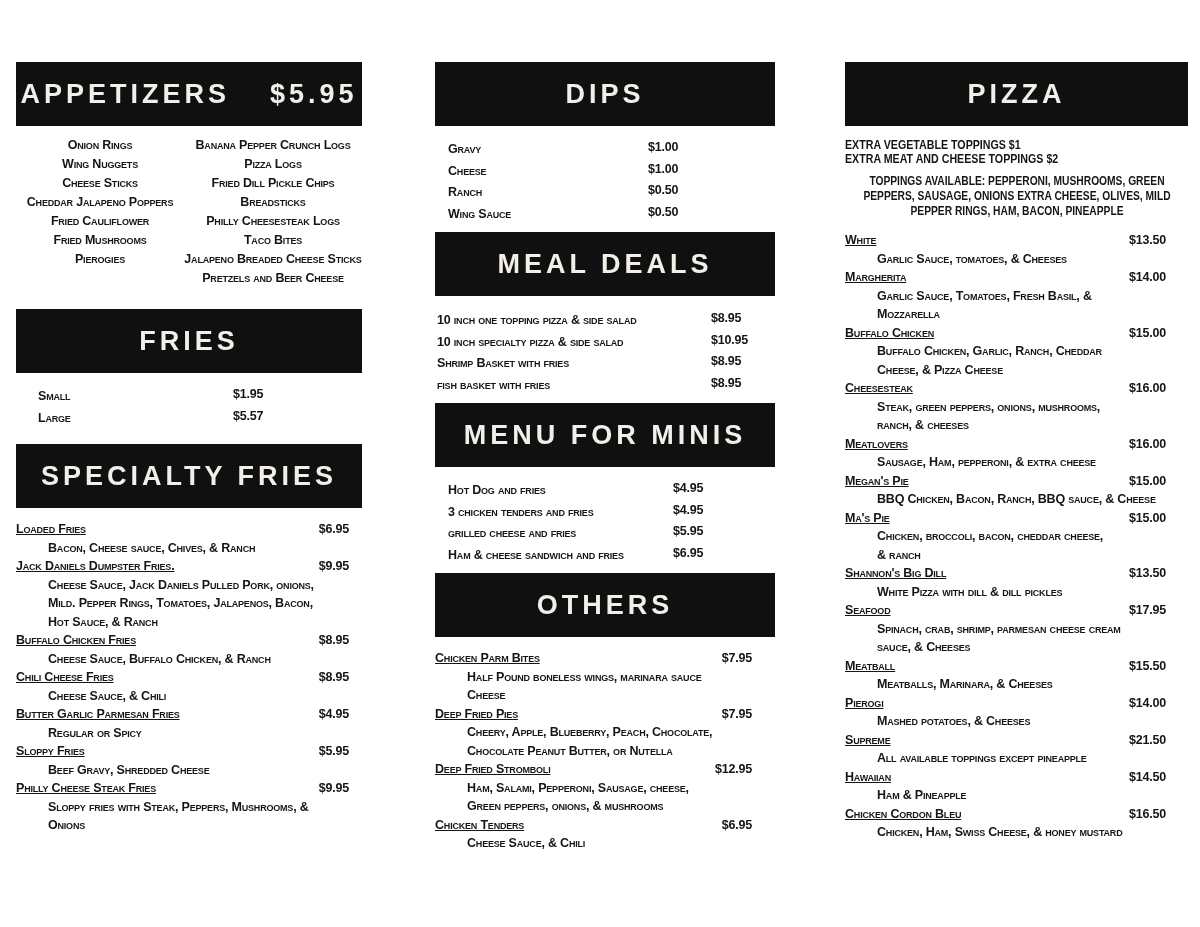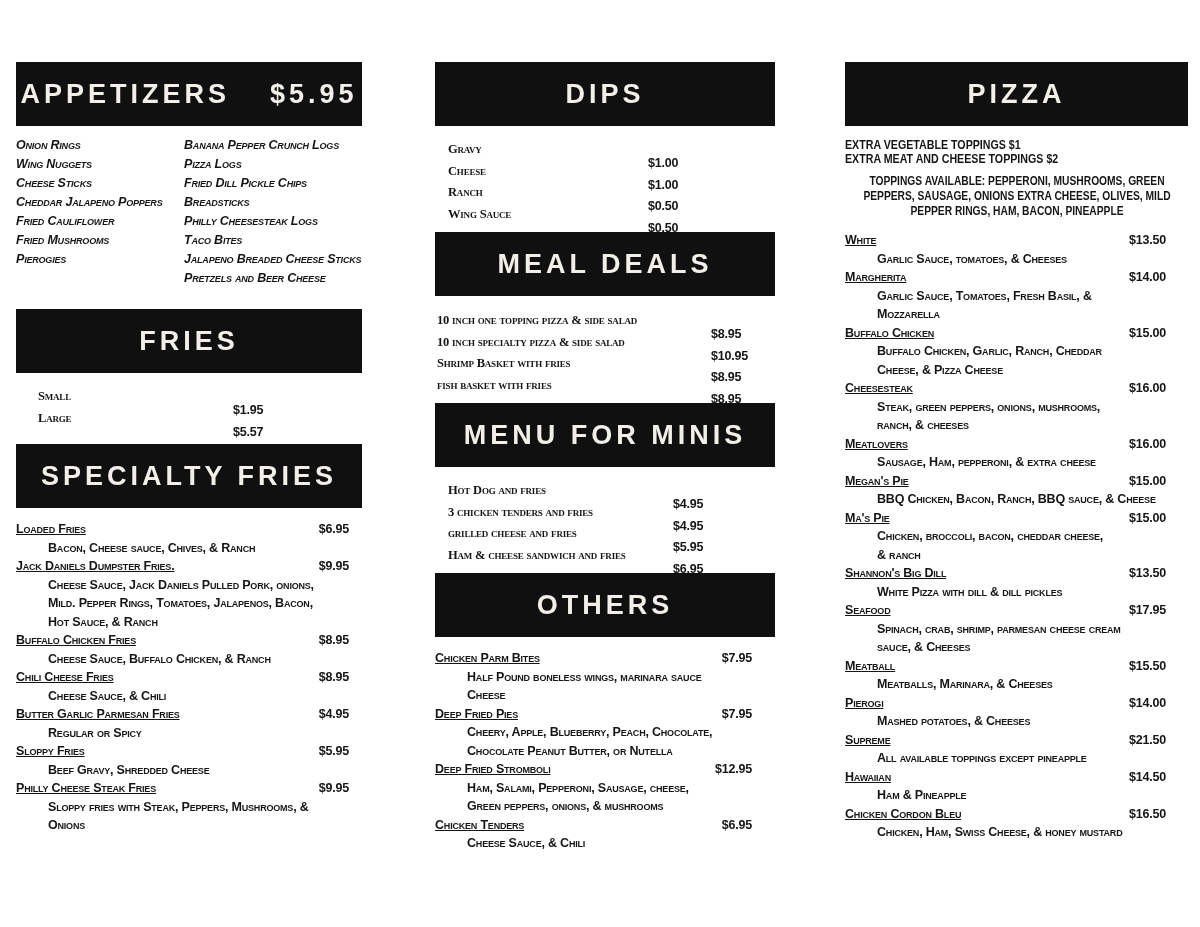--- a/index.html
+++ b/index.html
@@ -26,29 +26,29 @@
   }
 
   
   .plain-item,.tname,.dname,.dline,.tprice,.dprice{
     font-weight:bold;font-size:12.5px;letter-spacing:-0.2px;
   }
   .plain-item,.tname,.dname,.dline{font-variant:small-caps;}
 
   
   .app-cols{display:flex;margin-top:10px;}
-  .app-col{font-style:italic;}
+  .app-col{text-align:center;}
   .app-col.left{width:168px;}
   .app-col.right{width:178px;}
   .plain-item{line-height:19px;white-space:nowrap;}
 
   
   .trow{position:relative;line-height:19.5px;}
-  .tname{position:relative;left:var(--nindent);white-space:nowrap;font-family:Liberation Serif, serif;}
-  .tprice{position:absolute;left:var(--tab);top:16px;}
+  .tname{position:relative;left:var(--nindent);white-space:nowrap;}
+  .tprice{position:absolute;left:var(--tab);top:0;}
 
   
   .drow{display:flex;justify-content:space-between;line-height:18.5px;padding-right:var(--pr);}
   .dname{white-space:nowrap;text-decoration:underline;}
   .dline{margin-left:32px;line-height:18.5px;white-space:nowrap;}
 
   .list{margin-top:12px;}
 
   .sec-fries{margin-top:21px;--tab:217px;--nindent:22px;}
   .sec-specialty{margin-top:16px;--pr:13px;}

